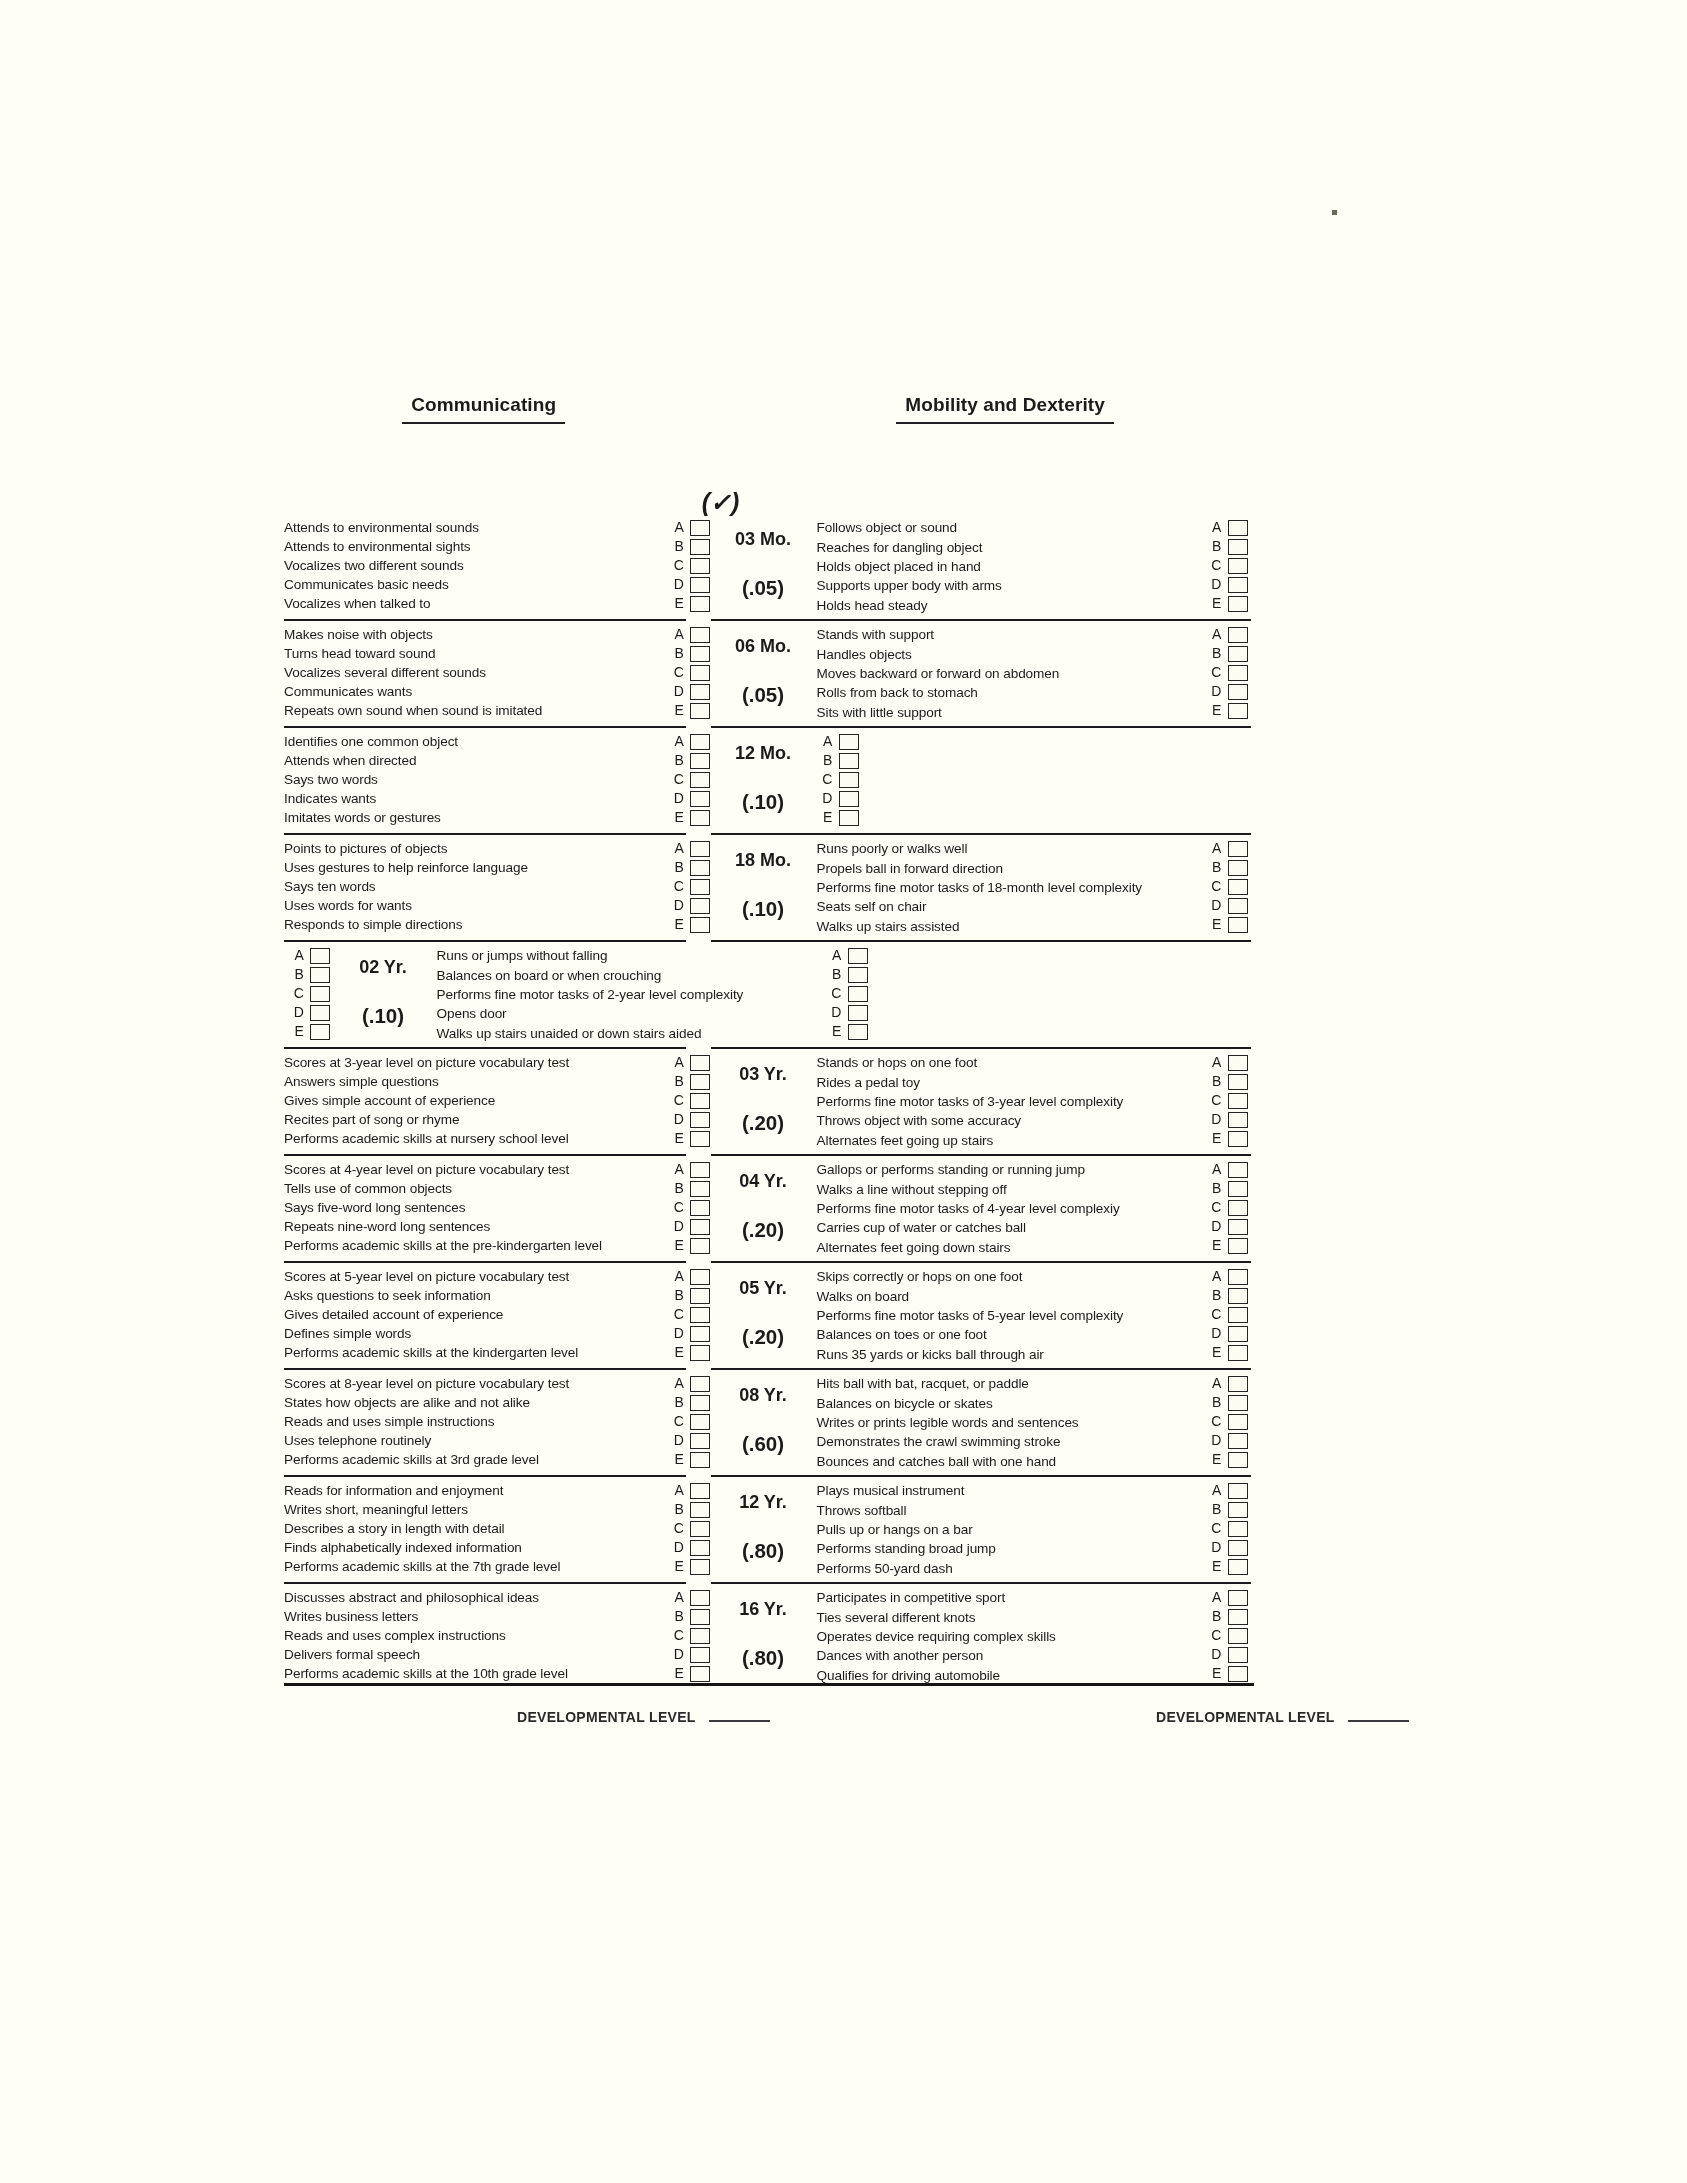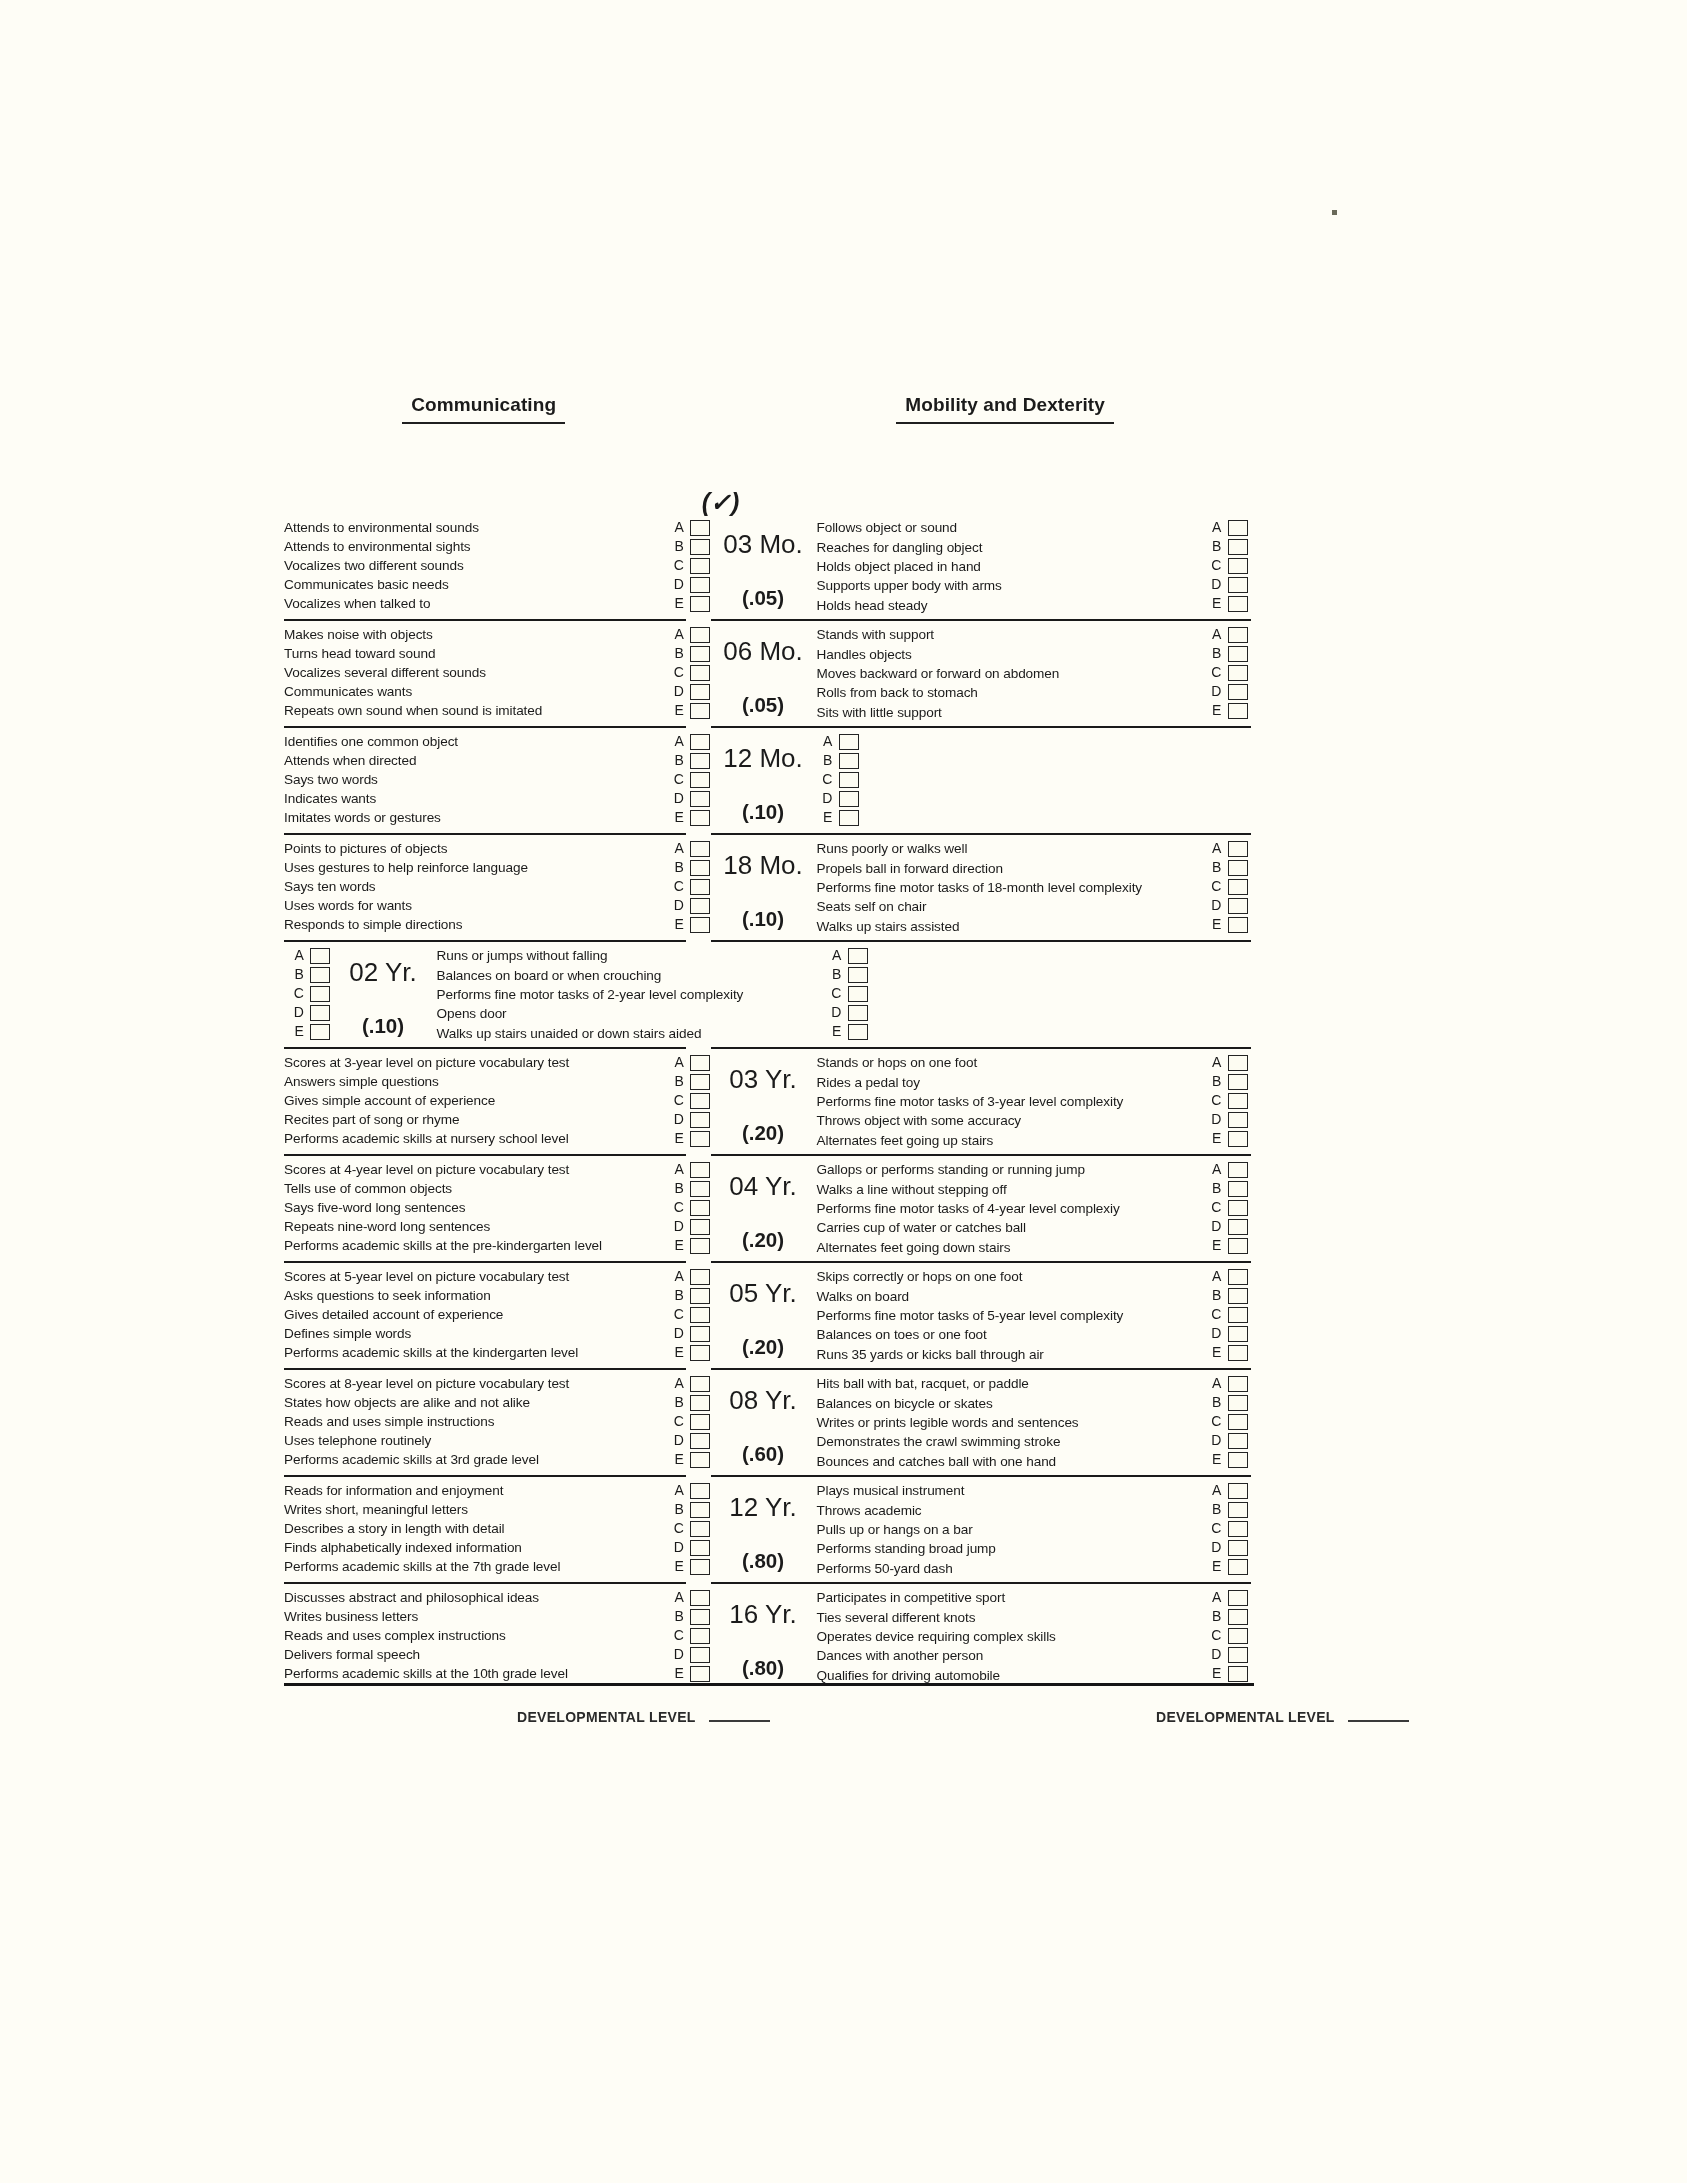--- a/index.html
+++ b/index.html
@@ -49,21 +49,21 @@
   .skill, .letter {
     height:19px; line-height:19px; font-size:13.6px;
     letter-spacing:-0.1px; white-space:nowrap; overflow:visible;
   }
   .letter { font-size:14px; }
   .boxcell { height:19px; display:flex; align-items:center; }
   .box {
     width:20px; height:16.5px; margin-left:1.3px;
     border:1.7px solid #242424; background:#fdfcf2;
   }
-  .age    { font-size:26px; font-weight:normal; margin-top:10.6px; white-space:nowrap; }
+  .age    { font-size:18px; font-weight:bold; margin-top:10.6px; white-space:nowrap; }
   .weight { font-size:20.5px; font-weight:bold; margin-top:26.5px; white-space:nowrap; }
 
   .final-rule {
     position:absolute; top:1289px; left:0; width:970px; height:3.3px; background:#151515;
   }
   .footer-label {
     position:absolute; top:1315px; font-size:14px; letter-spacing:0.3px;
     font-weight:bold; color:#2a2a2a; white-space:nowrap;
   }
   .footer-left  { left:233px; }
@@ -734,21 +734,21 @@
             <div class="boxcell">
               <div class="box"></div>
             </div>
           </div>
           <div class="col col-age">
             <div class="age">12 Yr.</div>
             <div class="weight">(.80)</div>
           </div>
           <div class="col col-text-r">
             <div class="skill">Plays musical instrument</div>
-            <div class="skill">Throws academic</div>
+            <div class="skill">Throws softball</div>
             <div class="skill">Pulls up or hangs on a bar</div>
             <div class="skill">Performs standing broad jump</div>
             <div class="skill">Performs 50-yard dash</div>
           </div>
           <div class="col col-letter">
             <div class="letter">A</div>
             <div class="letter">B</div>
             <div class="letter">C</div>
             <div class="letter">D</div>
             <div class="letter">E</div>

